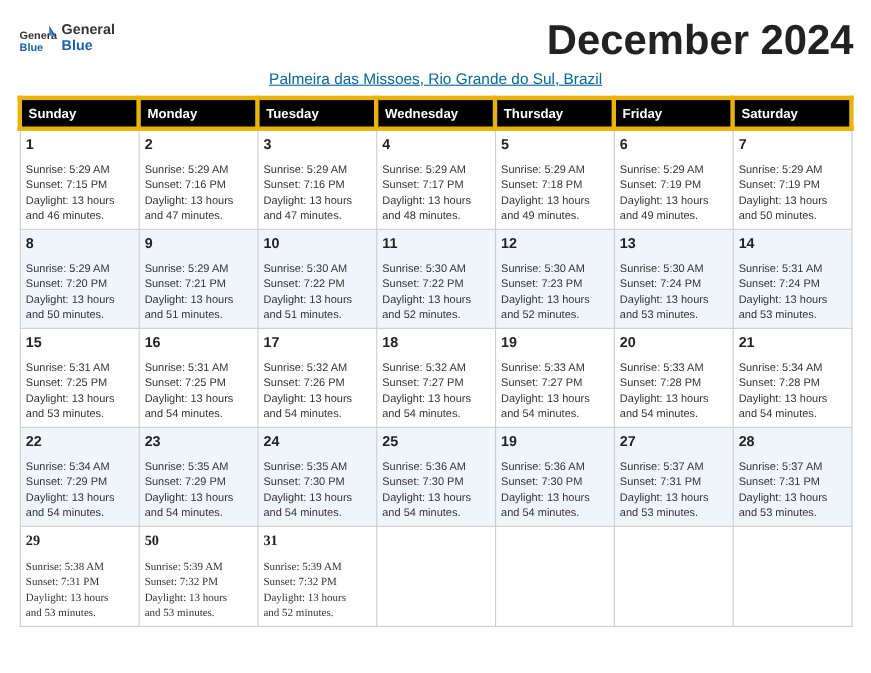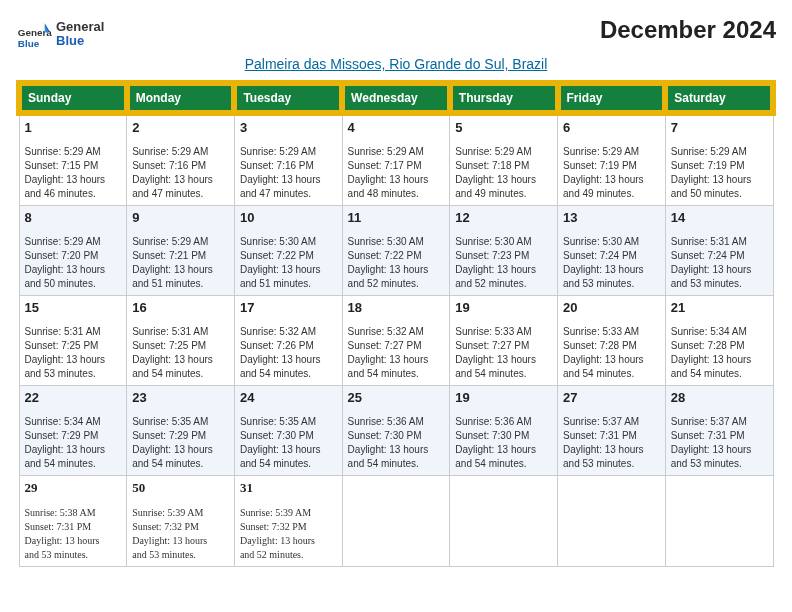--- a/index.html
+++ b/index.html
@@ -23,44 +23,44 @@
       font-weight: bold;
       color: #1a5fb4;
       line-height: 1.1;
     }
     .logo-icon {
       width: 36px;
       height: 36px;
       margin-right: 4px;
     }
     .month-title {
-      font-size: 24px;
+      font-size: 38px;
       font-weight: bold;
       color: #222;
       text-align: right;
     }
     .location-title {
       font-size: 14px;
       color: #0369a1;
       text-align: center;
       margin-bottom: 8px;
       text-decoration: underline;
     }
     .calendar {
       width: 100%;
       border-collapse: collapse;
       font-size: 10.5px;
     }
     .calendar thead tr th {
-      background: #15803d;
+      background: #000000;
       color: #fff;
       font-weight: bold;
       text-align: left;
       padding: 5px 6px;
-      border: 6px solid #eab308;
+      border: 4px solid #eab308;
       font-size: 12px;
     }
     .calendar tbody tr td {
       border: 1px solid #ccc;
       vertical-align: top;
       padding: 4px 5px;
       width: calc(100% / 7);
       height: 80px;
       background: #fff;
     }

